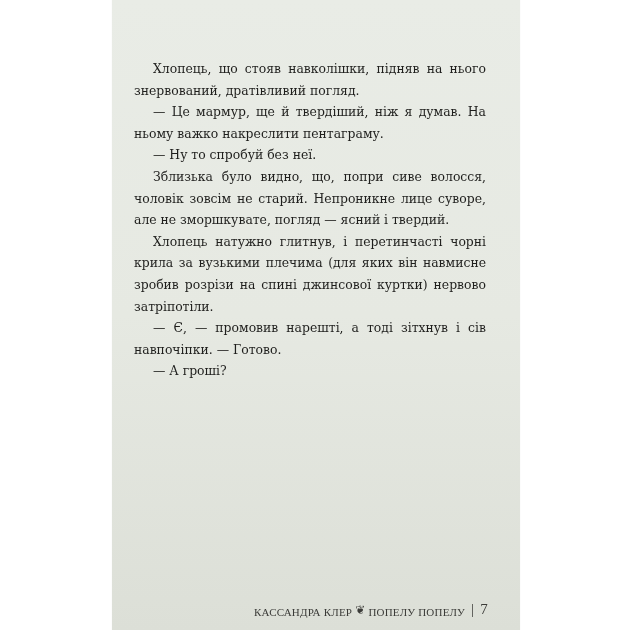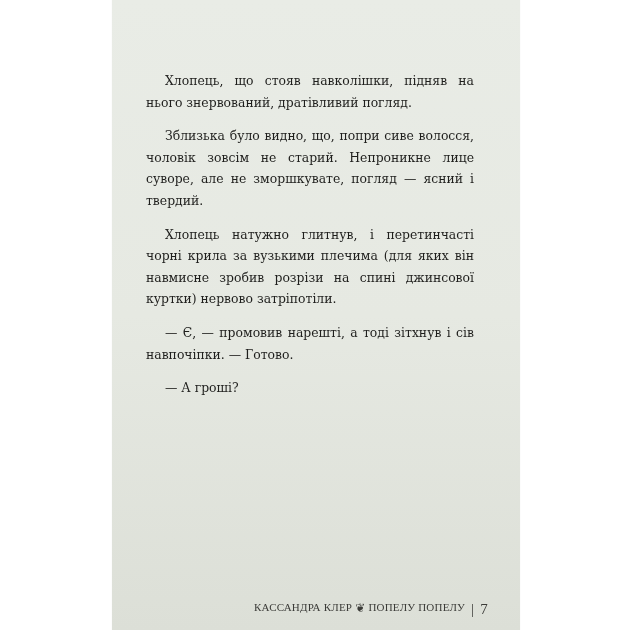--- a/index.html
+++ b/index.html
@@ -8,37 +8,39 @@
       position:absolute; left:112px; top:0; width:408px; height:630px;
       background: linear-gradient(180deg, #e9ece6 0%, #e6e9e2 50%, #dcdfd7 100%);
       box-shadow: 0 0 1px rgba(0,0,0,0.08);
     }
     .text {
       position:absolute; left:22px; top:58px; width:352px;
       font-family: "DejaVu Serif", "Liberation Serif", serif;
       font-size:12.4px; line-height:21.6px; color:#1f1f1d;
       text-align:justify;
     }
-    .text p { margin:12px; text-indent:19px; }
+    .text p { margin:0; text-indent:19px; }
     .footer {
       position:absolute; right:32px; top:601px;
       font-family: "Liberation Serif", "DejaVu Serif", serif;
       font-size:11px; color:#3b3b38; letter-spacing:0.2px;
-      display:flex; align-items:flex-start; gap:3px;
+      display:flex; align-items:flex-end; gap:3px;
     }
     .footer .sep { font-size:15px; margin:0 3px; color:#3b3b38; }
     .footer .num { font-size:15px; }
     .footer .orn { font-size:12px; }
   </style>
 </head>
 <body>
 
 <div class="page">
   <div class="text">
     <p>Хлопець, що стояв навколішки, підняв на нього знервований, дратівливий погляд.</p>
+    <p>— Це мармур, ще й твердіший, ніж я думав. На ньому важко накреслити пентаграму.</p>
+    <p>— Ну то спробуй без неї.</p>
     <p>Зблизька було видно, що, попри сиве волосся, чоловік зовсім не старий. Непроникне лице суворе, але не зморшкувате, погляд — ясний і твердий.</p>
     <p>Хлопець натужно глитнув, і перетинчасті чорні крила за вузькими плечима (для яких він навмисне зробив розрізи на спині джинсової куртки) нервово затріпотіли.</p>
     <p>— Є, — промовив нарешті, а тоді зітхнув і сів навпочіпки. — Готово.</p>
     <p>— А гроші?</p>
 
   </div>
 
   <div class="footer">
     <span>КАССАНДРА КЛЕР</span>
     <span class="orn">❦</span>

